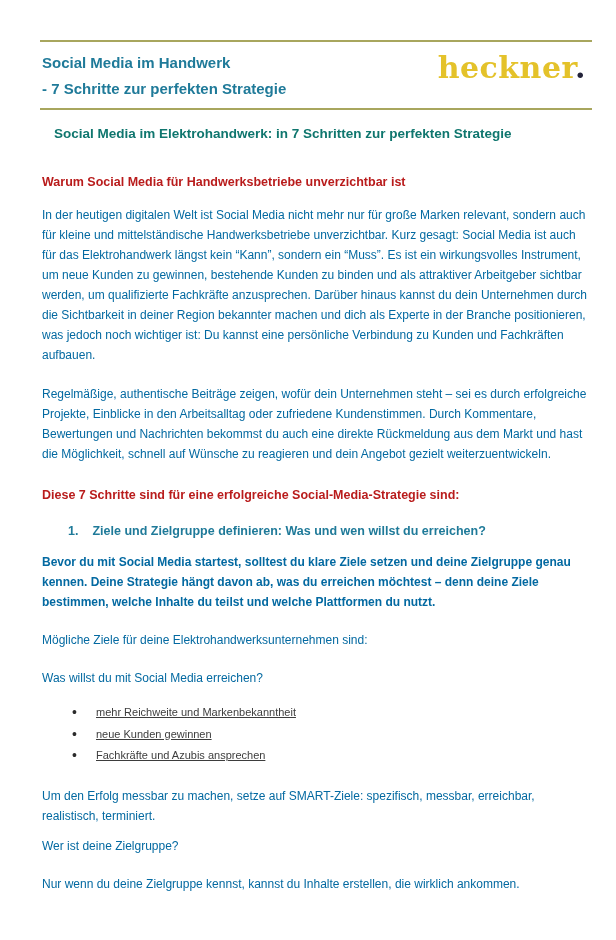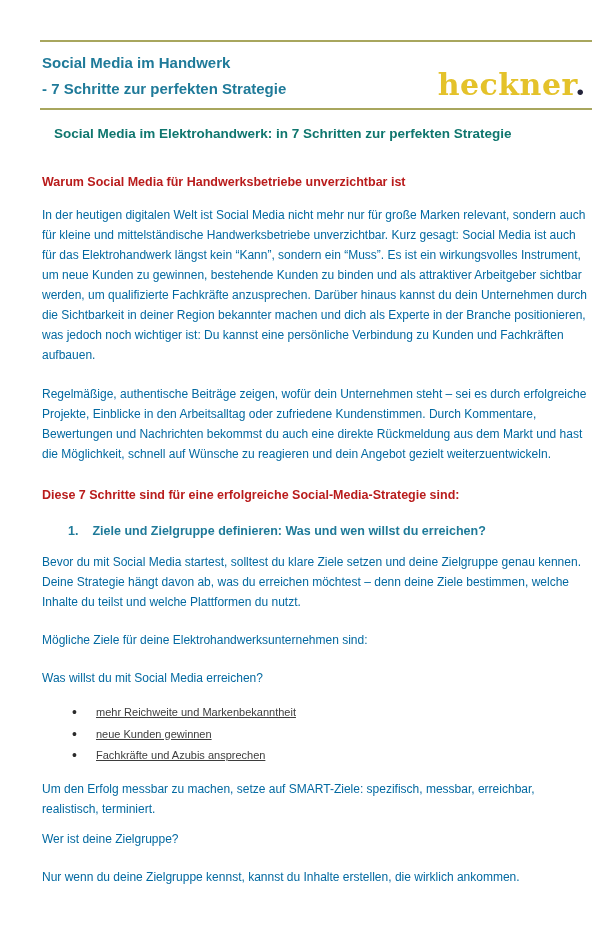--- a/index.html
+++ b/index.html
@@ -15,21 +15,21 @@
   }
   .rule{
     height:2px;
     background:#a8a65e;
     border:none;
     margin:0;
     width:552px;
   }
   .header-row{
     display:flex;
-    align-items:flex-end;
+    align-items:flex-start;
     justify-content:space-between;
     width:552px;
     padding:8px 2px 6px 2px;
     box-sizing:border-box;
   }
   .header-titles{
     font-size:15px;
     font-weight:bold;
     color:#1f7a99;
     line-height:26px;
@@ -120,32 +120,32 @@
 
     <p class="body-p" style="margin-top:19px;">Regelmäßige, authentische Beiträge zeigen, wofür dein Unternehmen steht – sei es durch erfolgreiche Projekte, Einblicke in den Arbeitsalltag oder zufriedene Kundenstimmen. Durch Kommentare, Bewertungen und Nachrichten bekommst du auch eine direkte Rückmeldung aus dem Markt und hast die Möglichkeit, schnell auf Wünsche zu reagieren und dein Angebot gezielt weiterzuentwickeln.</p>
 
     <h2 class="sec-heading" style="margin-top:24px;">Diese 7 Schritte sind für eine erfolgreiche Social-Media-Strategie sind:</h2>
 
     <div class="step-row">
       <span>1.</span>
       <span>Ziele und Zielgruppe definieren: Was und wen willst du erreichen?</span>
     </div>
 
-    <p class="body-p" style="">Bevor du mit Social Media startest, solltest du klare Ziele setzen und deine Zielgruppe genau kennen. Deine Strategie hängt davon ab, was du erreichen möchtest – denn deine Ziele bestimmen, welche Inhalte du teilst und welche Plattformen du nutzt.</p>
+    <p class="body-p" style="font-weight:bold;">Bevor du mit Social Media startest, solltest du klare Ziele setzen und deine Zielgruppe genau kennen. Deine Strategie hängt davon ab, was du erreichen möchtest – denn deine Ziele bestimmen, welche Inhalte du teilst und welche Plattformen du nutzt.</p>
 
     <p class="body-p" style="margin-top:18px;">Mögliche Ziele für deine Elektrohandwerksunternehmen sind:</p>
 
     <p class="body-p" style="margin-top:18px;">Was willst du mit Social Media erreichen?</p>
 
     <ul class="bullets">
       <li>mehr Reichweite und Markenbekanntheit</li>
       <li>neue Kunden gewinnen</li>
       <li>Fachkräfte und Azubis ansprechen</li>
     </ul>
 
-    <p class="body-p" style="margin-top:12px;">Um den Erfolg messbar zu machen, setze auf SMART-Ziele: spezifisch, messbar, erreichbar, realistisch, terminiert.</p>
+    <p class="body-p" style="margin-top:19px;">Um den Erfolg messbar zu machen, setze auf SMART-Ziele: spezifisch, messbar, erreichbar, realistisch, terminiert.</p>
 
     <p class="body-p" style="margin-top:10px;">Wer ist deine Zielgruppe?</p>
 
     <p class="body-p" style="margin-top:18px;">Nur wenn du deine Zielgruppe kennst, kannst du Inhalte erstellen, die wirklich ankommen.</p>
 
   </div>
 </div>
 
 </body></html>

